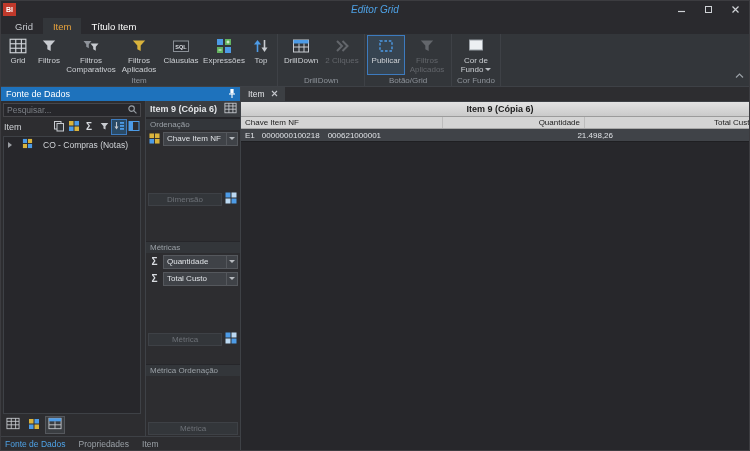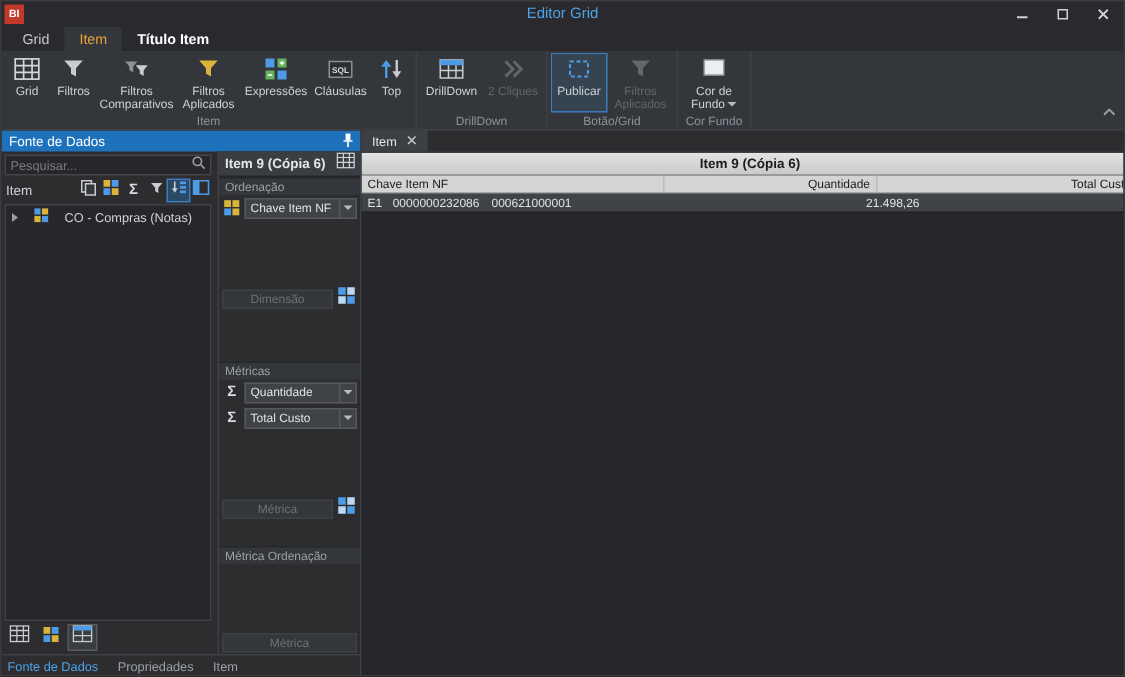--- a/index.html
+++ b/index.html
@@ -9,30 +9,30 @@
     background:#1e1e1e; color:#d0d3d7; overflow:hidden;
     -webkit-font-smoothing:antialiased;
   }
   .window { width:750px; height:451px; background:#2d2d30; border:1px solid #3c3c40;
             display:flex; flex-direction:column; overflow:hidden; }
 
   
   .titlebar { height:17px; background:#2a2a2e; display:flex; align-items:center; position:relative; flex:0 0 auto; }
   .app-icon { width:13px; height:13px; margin-left:2px; background:#c0392b; color:#fff;
               font-size:7px; font-weight:bold; display:flex; align-items:center; justify-content:center; z-index:2; }
-  .win-title { position:absolute; left:0; right:0; text-align:center; font-size:10px; color:#4ea2e6; }
+  .win-title { position:absolute; left:0; right:0; text-align:center; font-size:10px; color:#4ea2e6;font-style:italic; }
   .win-controls { margin-left:auto; display:flex; height:100%; z-index:2; }
   .win-btn { width:27px; display:flex; align-items:center; justify-content:center; cursor:default; }
   .win-btn svg { display:block; }
 
   
   .ribbon-tabs { height:16px; background:#2a2a2e; display:flex; align-items:stretch; padding-left:4px; flex:0 0 auto; }
   .rtab { font-size:9.5px; padding:2px 10px 1px; display:flex; align-items:center; color:#c6c9ce; }
   .rtab.active { color:#e8a33d; background:#33363a; }
-  .rtab.contextual { color:#ffffff; font-weight:bold; }
+  .rtab.contextual { color:#ffffff; font-weight:normal; }
 
   
   .ribbon { height:53px; background:#33363a; border-bottom:1px solid #3e4146; display:flex; position:relative; flex:0 0 auto; }
   .rgroup { display:flex; flex-direction:column; border-right:1px solid #3e4146; padding:1px 2px 0; }
   .rgroup-buttons { display:flex; flex:1; align-items:stretch; }
   .rbtn { display:flex; flex-direction:column; align-items:center; padding-top:2px; gap:1px; }
   .rbtn .ric { height:18px; display:flex; align-items:center; justify-content:center; }
   .rbtn .rlabel { font-size:8px; line-height:9px; text-align:center; color:#cdd0d4; white-space:normal; }
   .rbtn.disabled .rlabel { color:#63666b; }
   .rbtn.selected { background:rgba(77,155,230,0.14); box-shadow:inset 0 0 0 1px #3d7bbf; }
@@ -177,40 +177,40 @@
           <span class="rlabel">Filtros Comparativos</span>
         </div>
         <div class="rbtn" style="width:44px">
           <span class="ric">
               <svg width="18" height="18" viewBox="0 0 16 16">
                 <path d="M2.5 3 L13.5 3 L9.5 7.5 L9.5 12.5 L6.5 10.8 L6.5 7.5 Z" fill="#d9b33c"></path>
               </svg>
             </span>
           <span class="rlabel">Filtros Aplicados</span>
         </div>
+        <div class="rbtn" style="width:40px">
+          <span class="ric">
+              <svg width="18" height="18" viewBox="0 0 18 18">
+                <rect x="1.5" y="4" width="15" height="10.5" fill="#2b2e33" stroke="#8a8f96"></rect>
+                <text x="9" y="11.5" text-anchor="middle" font-size="5.5" font-weight="bold" fill="#d8dbe0">SQL</text>
+              </svg>
+            </span>
+          <span class="rlabel">Cláusulas</span>
+        </div>
         <div class="rbtn" style="width:46px">
           <span class="ric">
               <svg width="18" height="18" viewBox="0 0 18 18">
                 <rect x="2" y="2" width="6" height="6" fill="#4d9be6"></rect>
                 <rect x="10" y="2" width="6" height="6" fill="#63b35f"></rect>
                 <rect x="2" y="10" width="6" height="6" fill="#63b35f"></rect>
                 <rect x="10" y="10" width="6" height="6" fill="#4d9be6"></rect>
                 <path d="M13 3.5 v3 M11.5 5 h3 M3.5 13 h3" stroke="#ffffff" stroke-width="0.9" fill="none"></path>
               </svg>
             </span>
           <span class="rlabel">Expressões</span>
-        </div>
-        <div class="rbtn" style="width:40px">
-          <span class="ric">
-              <svg width="18" height="18" viewBox="0 0 18 18">
-                <rect x="1.5" y="4" width="15" height="10.5" fill="#2b2e33" stroke="#8a8f96"></rect>
-                <text x="9" y="11.5" text-anchor="middle" font-size="5.5" font-weight="bold" fill="#d8dbe0">SQL</text>
-              </svg>
-            </span>
-          <span class="rlabel">Cláusulas</span>
         </div>
         <div class="rbtn" style="width:28px">
           <span class="ric">
               <svg width="18" height="18" viewBox="0 0 18 18">
                 <path d="M5.5 15 V6.5" stroke="#4d9be6" stroke-width="1.6"></path>
                 <path d="M2 7.5 L5.5 3 L9 7.5 Z" fill="#4d9be6"></path>
                 <path d="M12.5 3 V11.5" stroke="#c8cbd0" stroke-width="1.6"></path>
                 <path d="M9.5 10.5 L12.5 15 L15.5 10.5 Z" fill="#c8cbd0"></path>
               </svg>
             </span>
@@ -499,21 +499,21 @@
         <div class="grid-table">
           <div class="grid-title">Item 9 (Cópia 6)</div>
           <div class="grid-cols">
             <div class="gc c1">Chave Item NF</div>
             <div class="gc c2 num">Quantidade</div>
             <div class="gc c3 num">Total Custo</div>
           </div>
           <div class="grid-row">
             <div class="gr c1">
               <span class="gr-tag">E1</span>
-              <span>0000000232086</span>
+              <span>0000000100218</span>
               <span class="gr-key2">000621000001</span>
             </div>
             <div class="gr c3 num">21.498,26</div>
           </div>
         </div>
       </div>
     </div>
 
   </div>
 </div>

